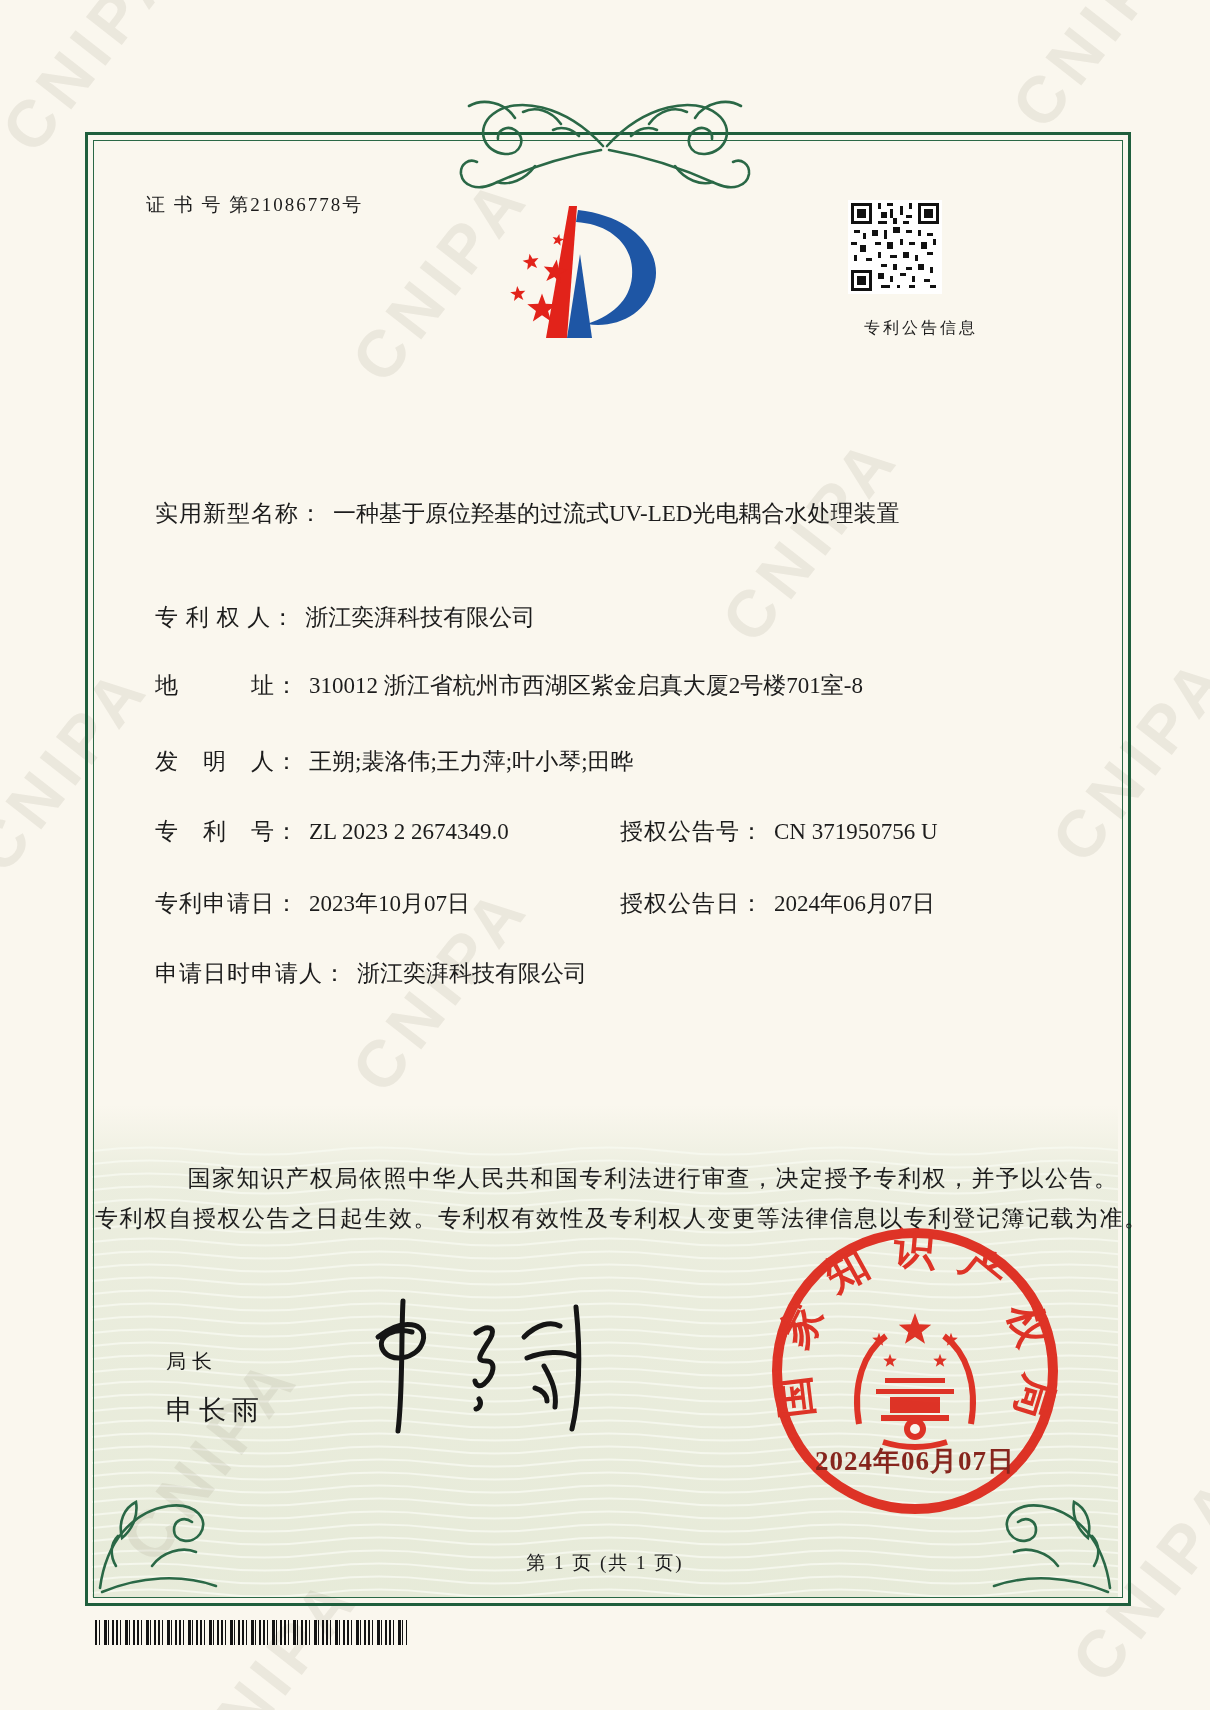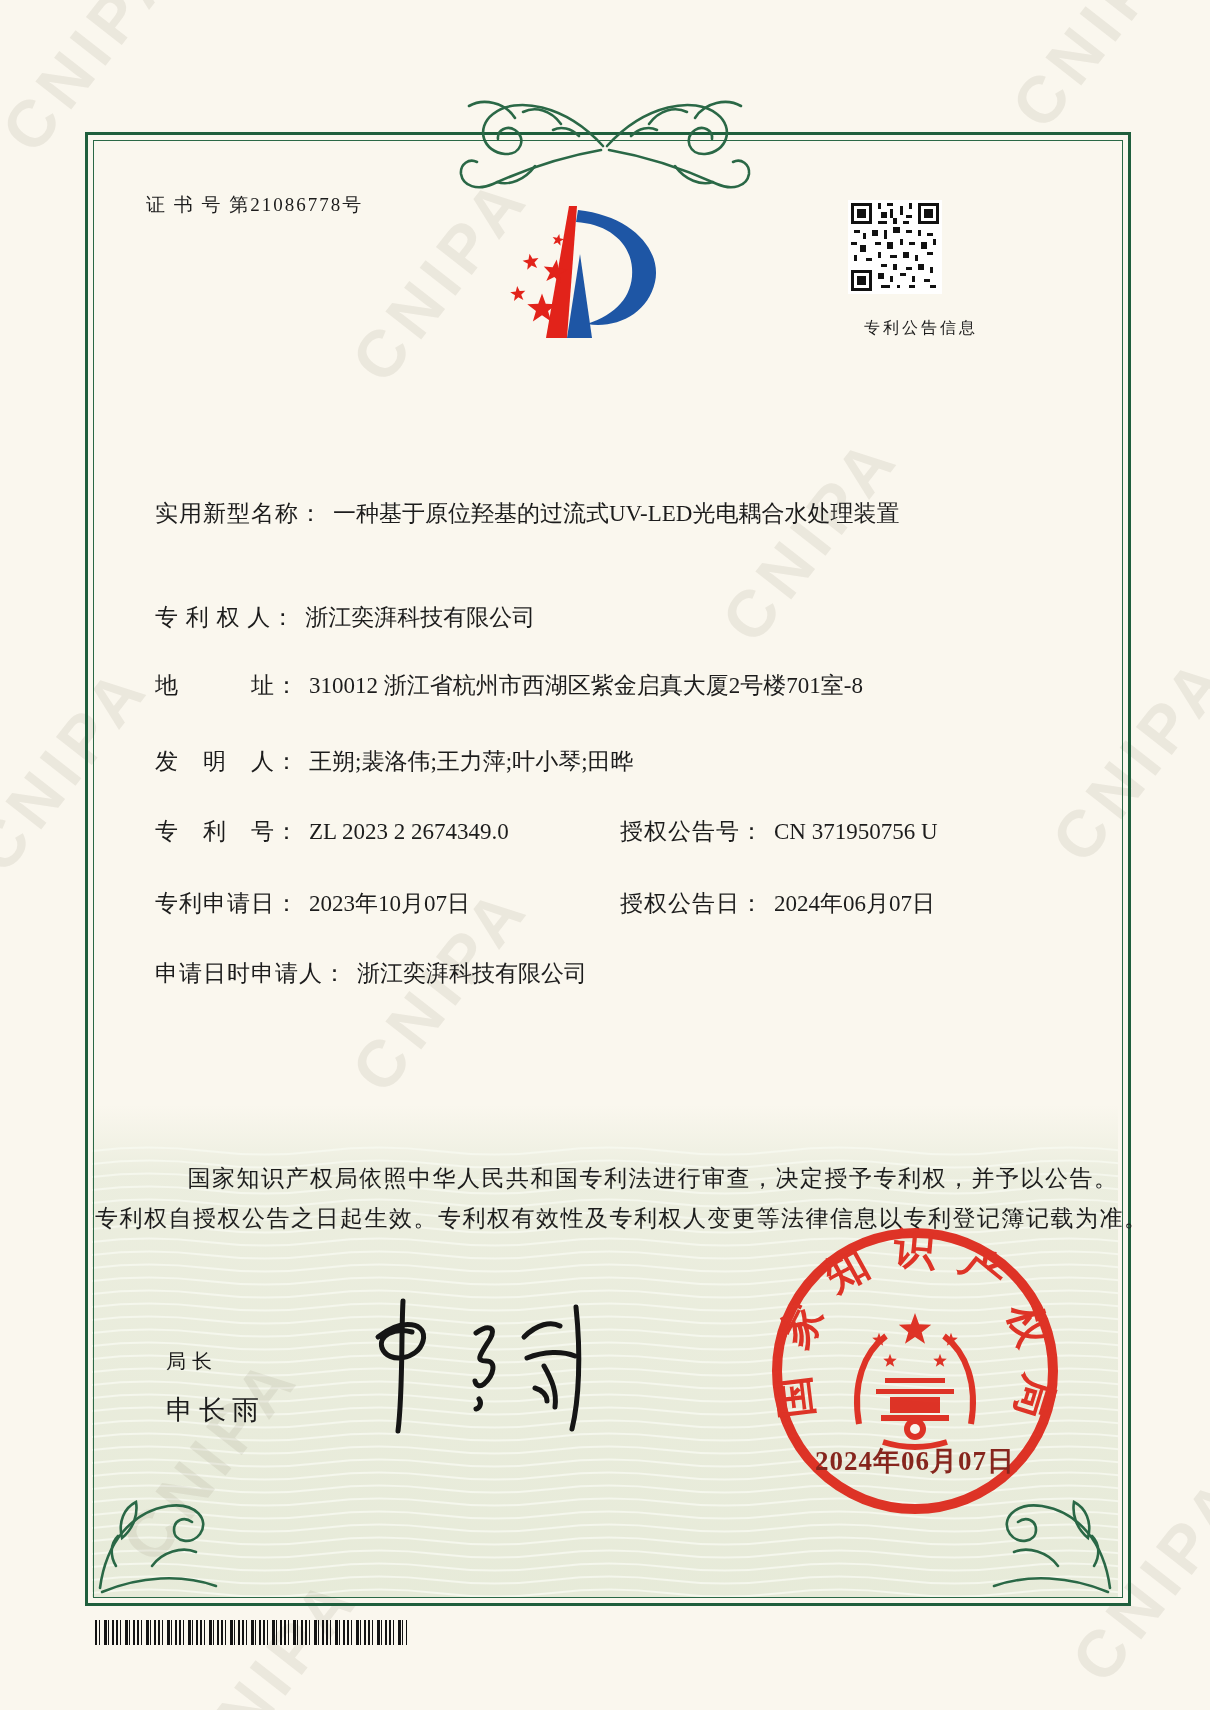--- a/index.html
+++ b/index.html
@@ -288,15 +288,16 @@
         <circle cx="153" cy="211" r="11"></circle>
         <circle cx="153" cy="211" r="5" fill="#faf7ee"></circle>
         <path d="M97,206 C90,166 102,134 124,118" stroke="#dd2417" stroke-width="6" fill="none"></path>
         <path d="M209,206 C216,166 204,134 182,118" stroke="#dd2417" stroke-width="6" fill="none"></path>
         <path d="M121,224 Q153,234 185,224" stroke="#dd2417" stroke-width="6" fill="none"></path>
       </g>
       <text x="153" y="252" text-anchor="middle" style="font-family:'Liberation Serif','DejaVu Serif',serif; font-size:27px; font-weight:bold; letter-spacing:1px;" fill="#7e150d">2024年06月07日</text>
     </g>
   </svg>
 
+  <div class="page-info">第 1 页 (共 1 页)</div>
   <div class="barcode"></div>
 
 </div>
 
 </body></html>

